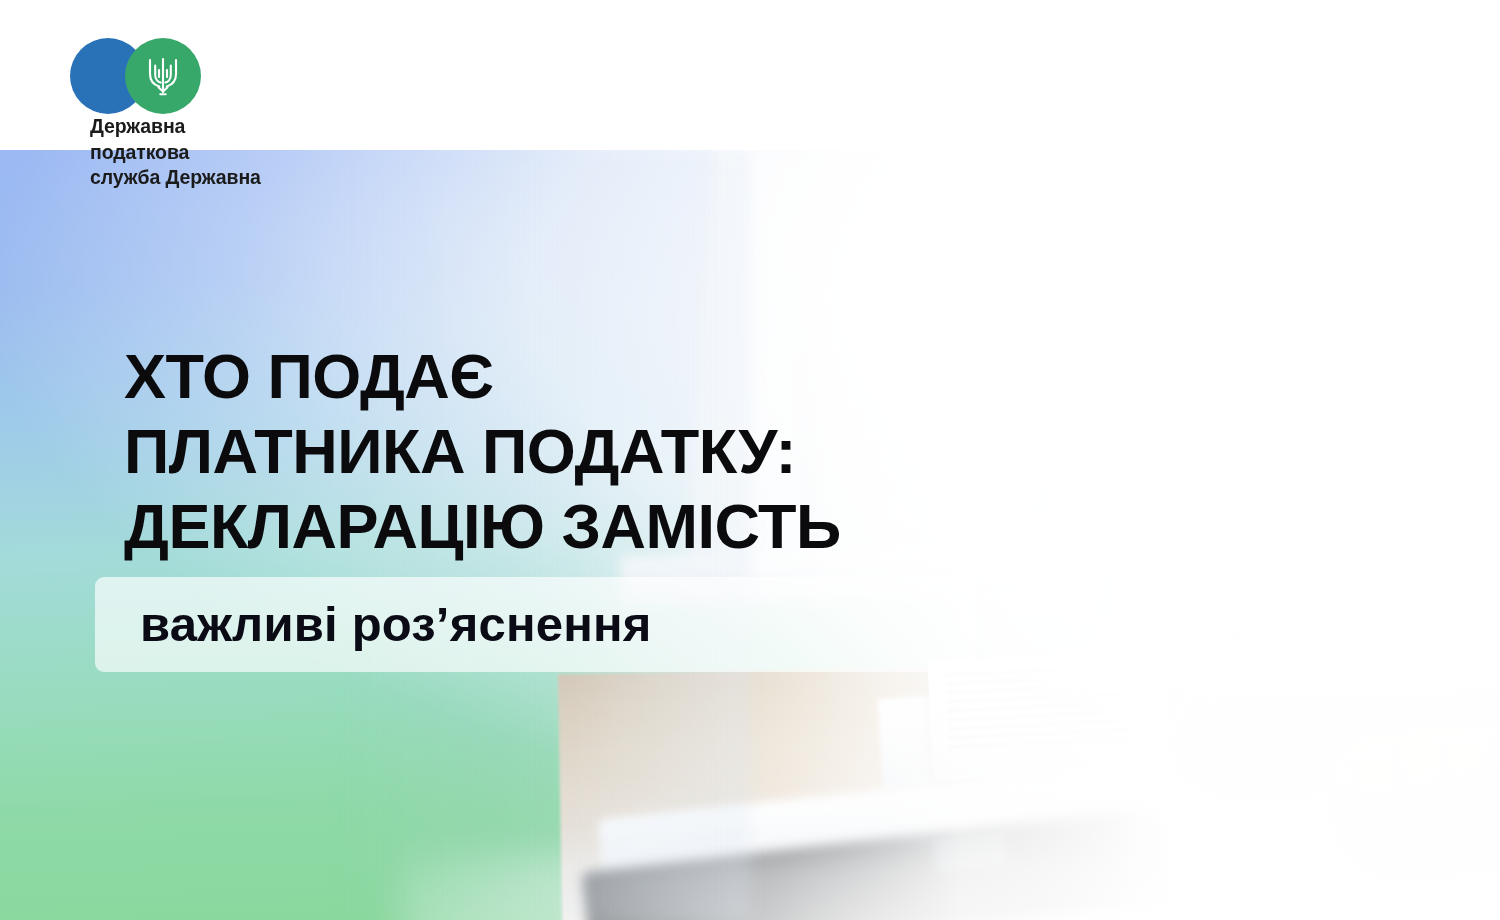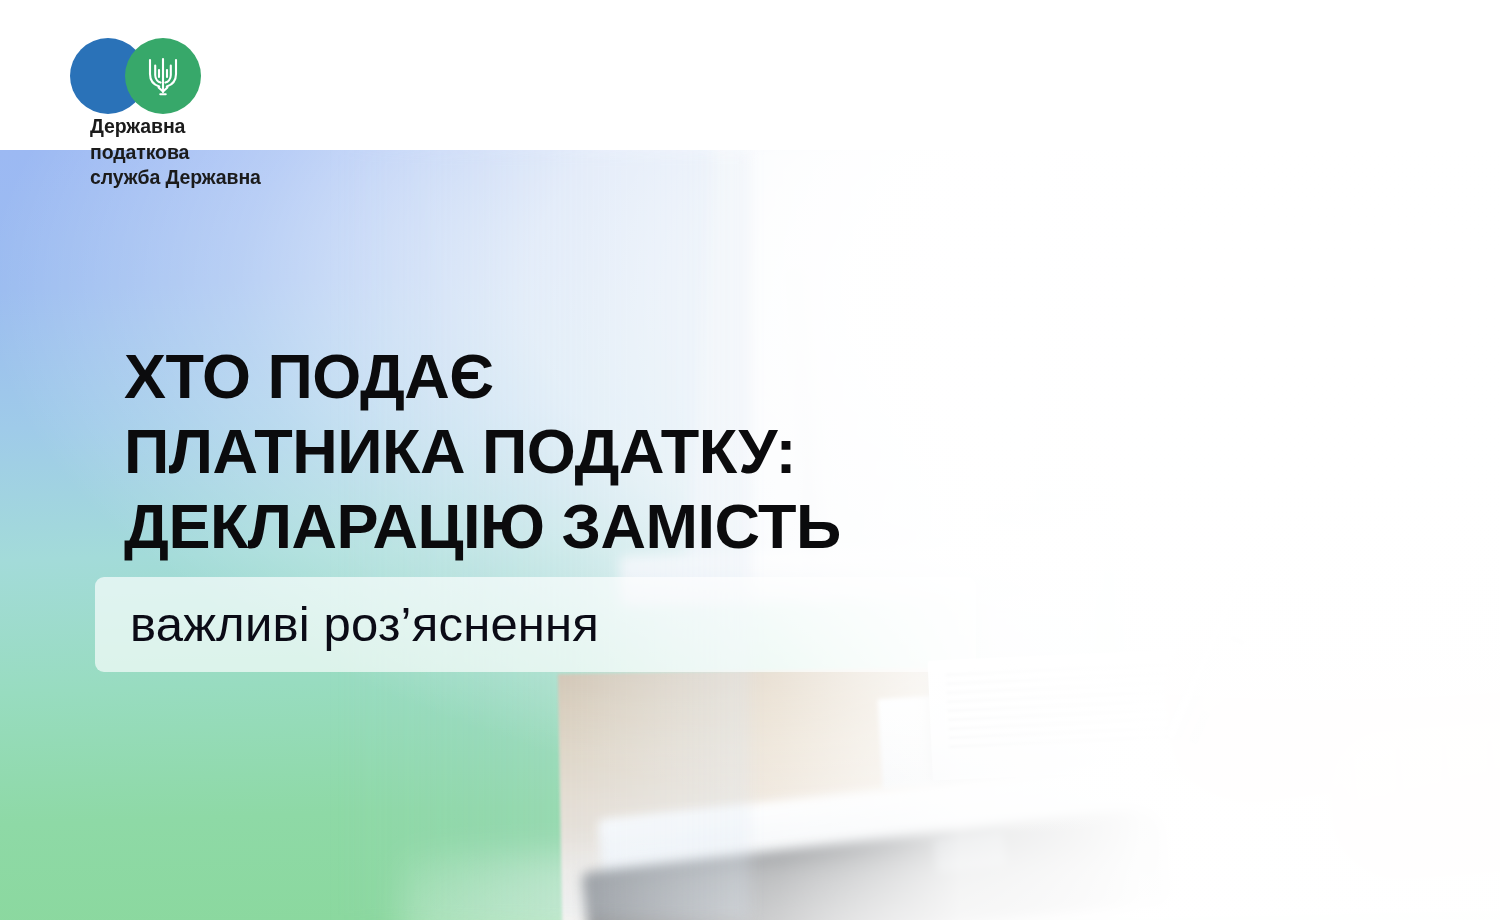--- a/index.html
+++ b/index.html
@@ -450,25 +450,25 @@
     left: 95px;
     top: 577px;
     width: 881px;
     height: 95px;
     background: rgba(255,255,255,0.66);
     border-radius: 9px;
     z-index: 20;
   }
   .subtitle {
     position: absolute;
-    left: 130px;
+    left: 140px;
     top: 592px;
     font-size: 49px;
     line-height: 64px;
-    font-weight: normal;
+    font-weight: bold;
     color: #0b0b16;
     letter-spacing: 0.2px;
     white-space: nowrap;
     z-index: 26;
   }
 </style>
 </head>
 <body>
 
 <div class="banner">

